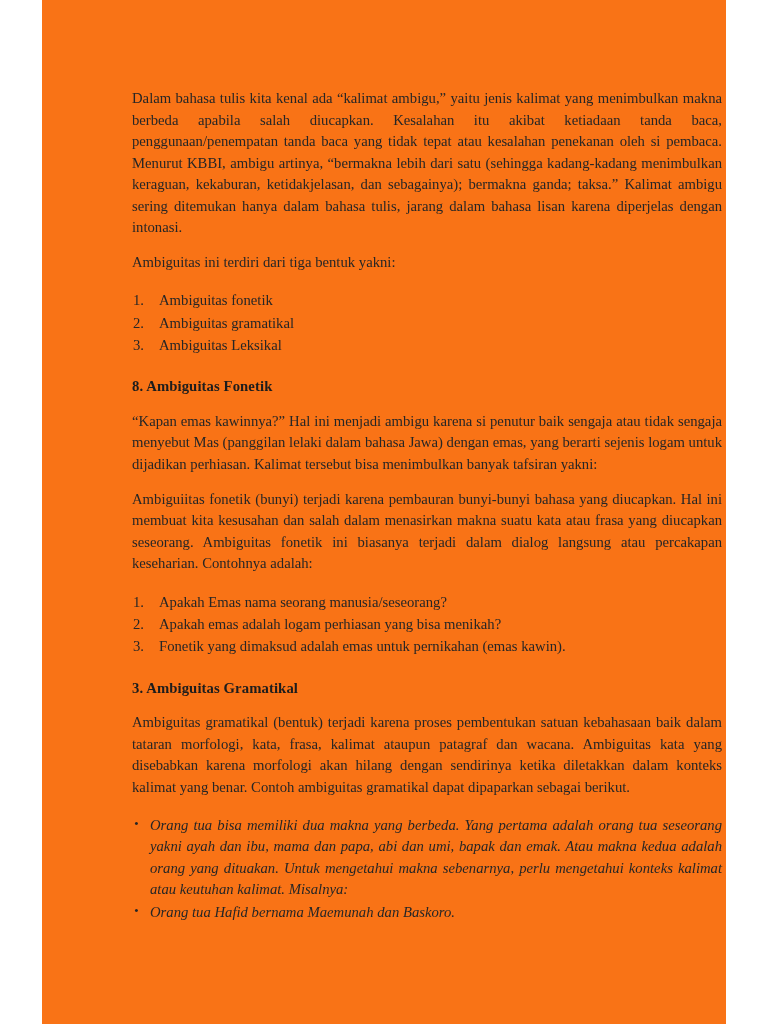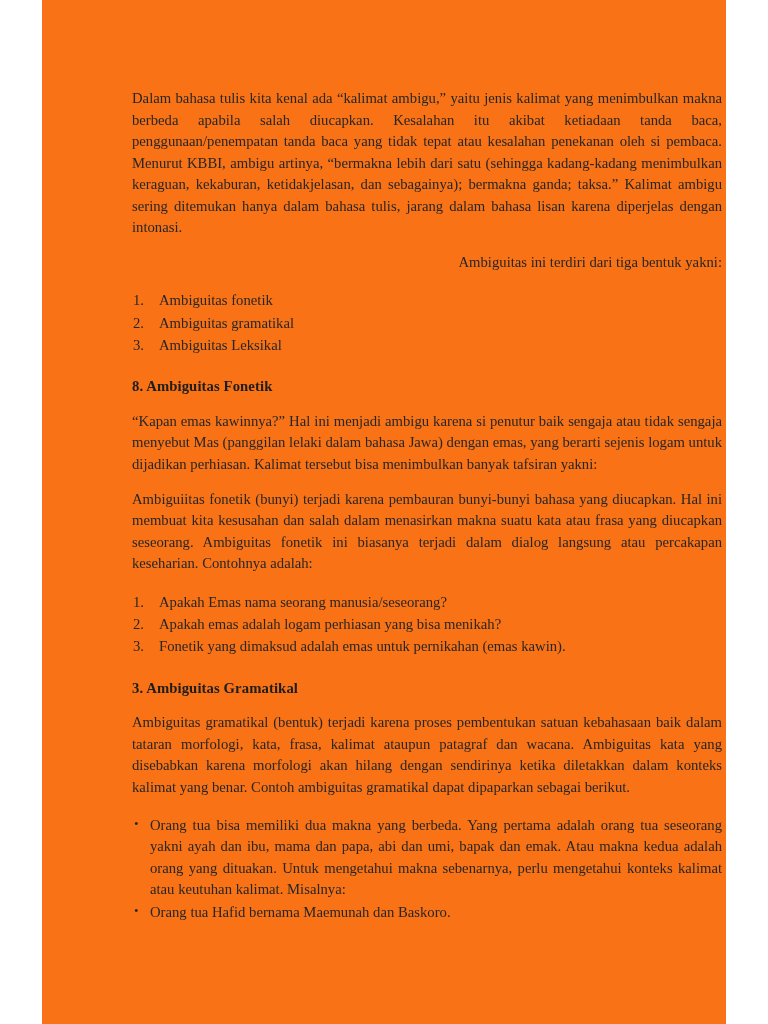--- a/index.html
+++ b/index.html
@@ -80,20 +80,21 @@
     width: 20px;
     text-align: left;
     color: #262626;
   }
 
   
   ul.bullet-list {
     margin: 16px 0 0 0;
     padding: 0;
     list-style: none;
+    font-style: italic;
   }
 
   ul.bullet-list > li {
     position: relative;
     padding-left: 18px;
     margin: 0 0 1px 0;
     text-align: justify;
     text-justify: inter-word;
     line-height: 1.47;
   }
@@ -104,21 +105,21 @@
     left: 2px;
     top: -0.5px;
     font-size: 13px;
     color: #262626;
     line-height: inherit;
   }
 
   
   li.no-justify,
   p.no-justify {
-    text-align: right;
+    text-align: left;
   }
 </style>
 </head>
 <body>
 
 <div class="page">
   <article class="doc-body">
 
     <p class="para">Dalam bahasa tulis kita kenal ada “kalimat ambigu,” yaitu jenis kalimat yang menimbulkan makna berbeda apabila salah diucapkan. Kesalahan itu akibat ketiadaan tanda baca, penggunaan/penempatan tanda baca yang tidak tepat atau kesalahan penekanan oleh si pembaca. Menurut KBBI, ambigu artinya, “bermakna lebih dari satu (sehingga kadang-kadang menimbulkan keraguan, kekaburan, ketidakjelasan, dan sebagainya); bermakna ganda; taksa.” Kalimat ambigu sering ditemukan hanya dalam bahasa tulis, jarang dalam bahasa lisan karena diperjelas dengan intonasi.</p>
 

